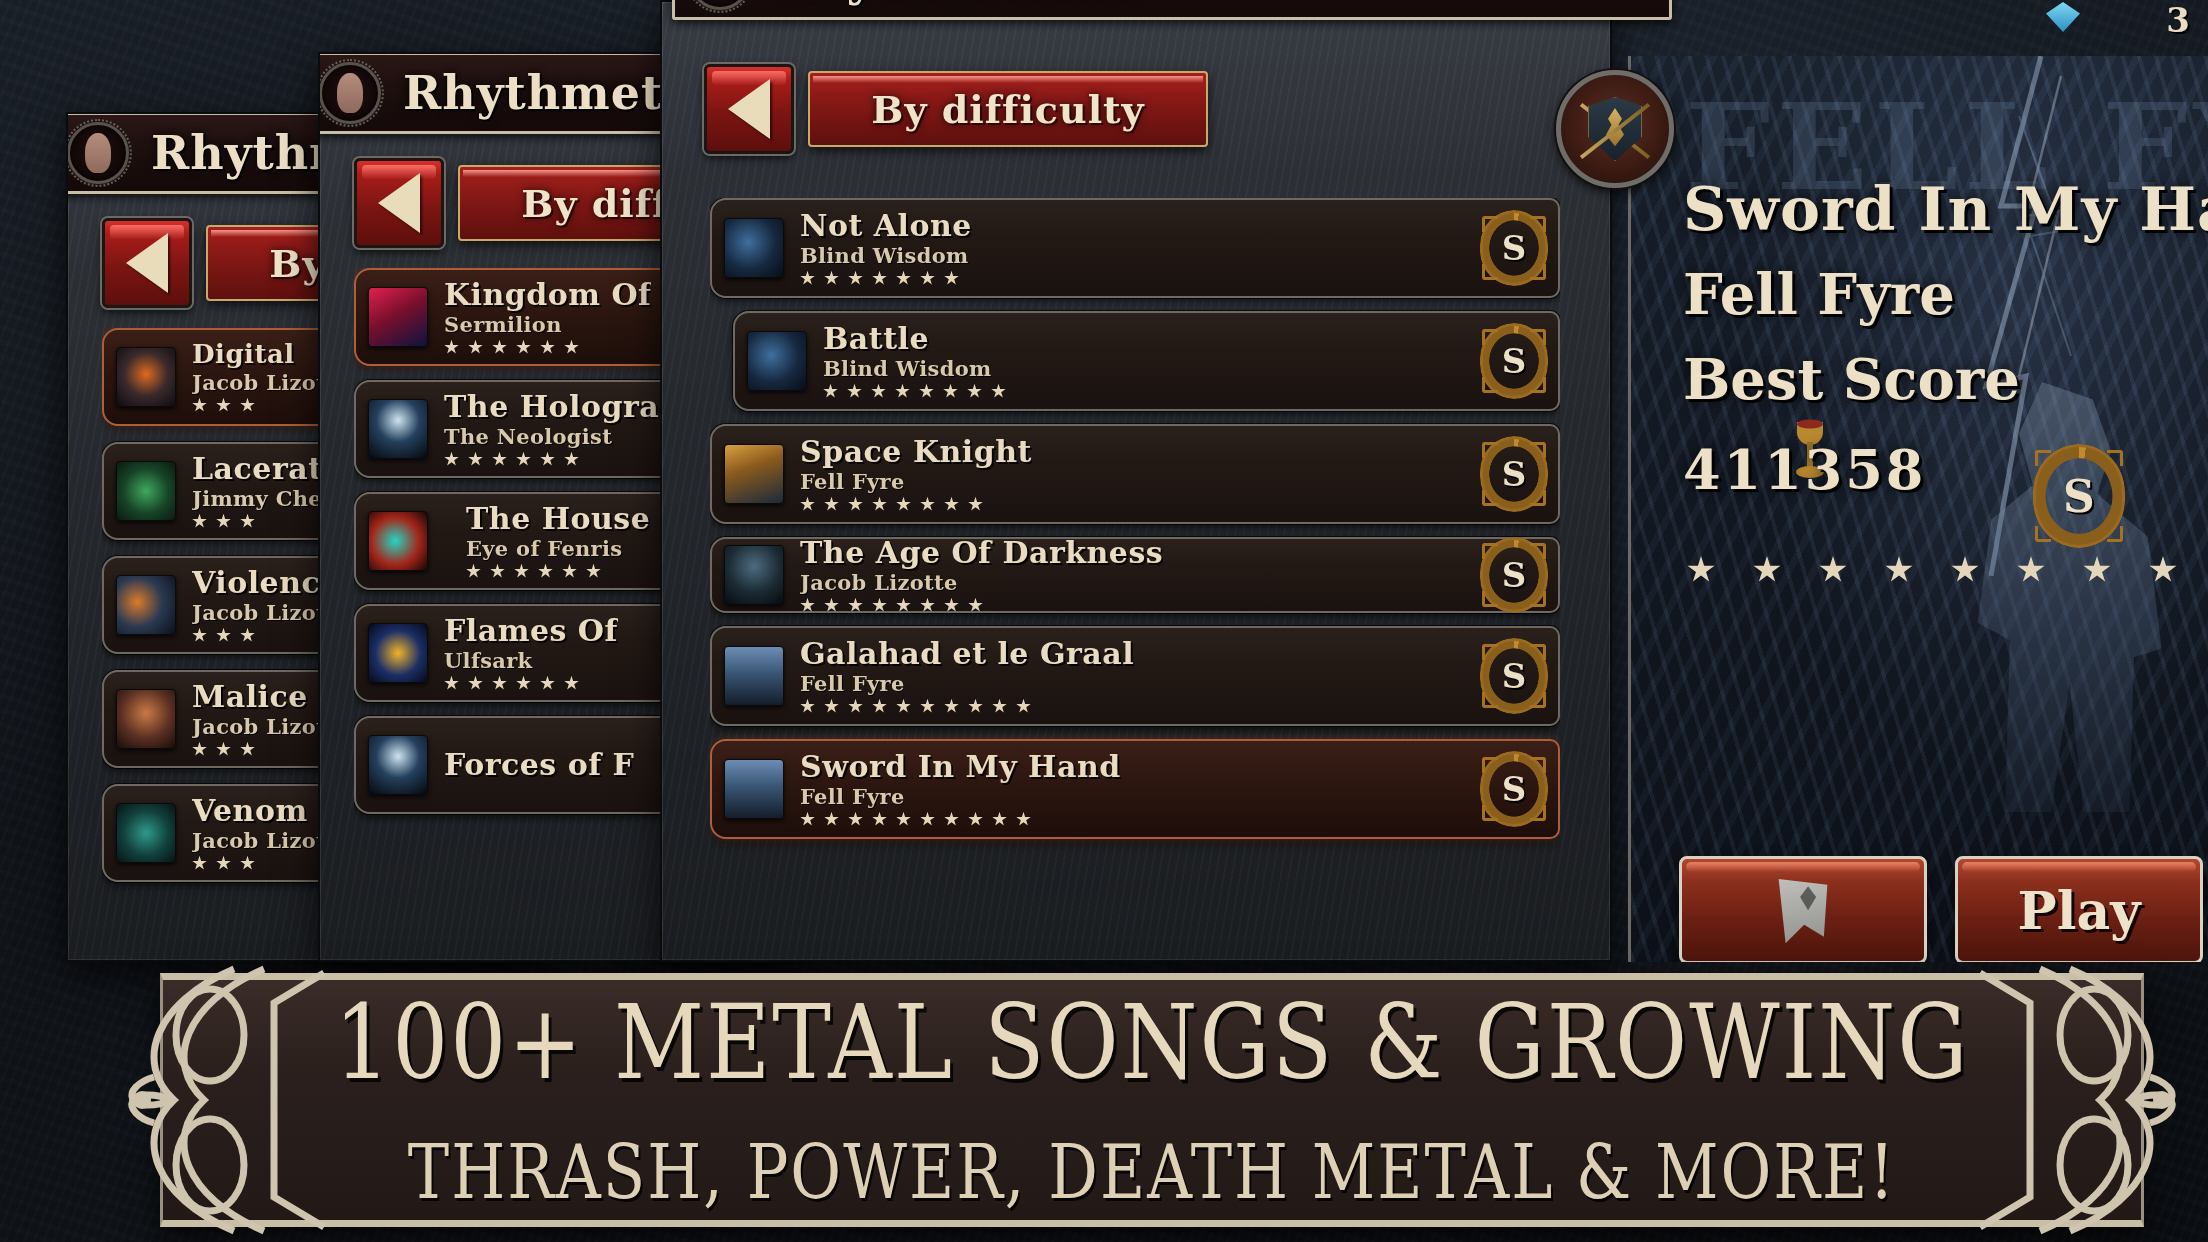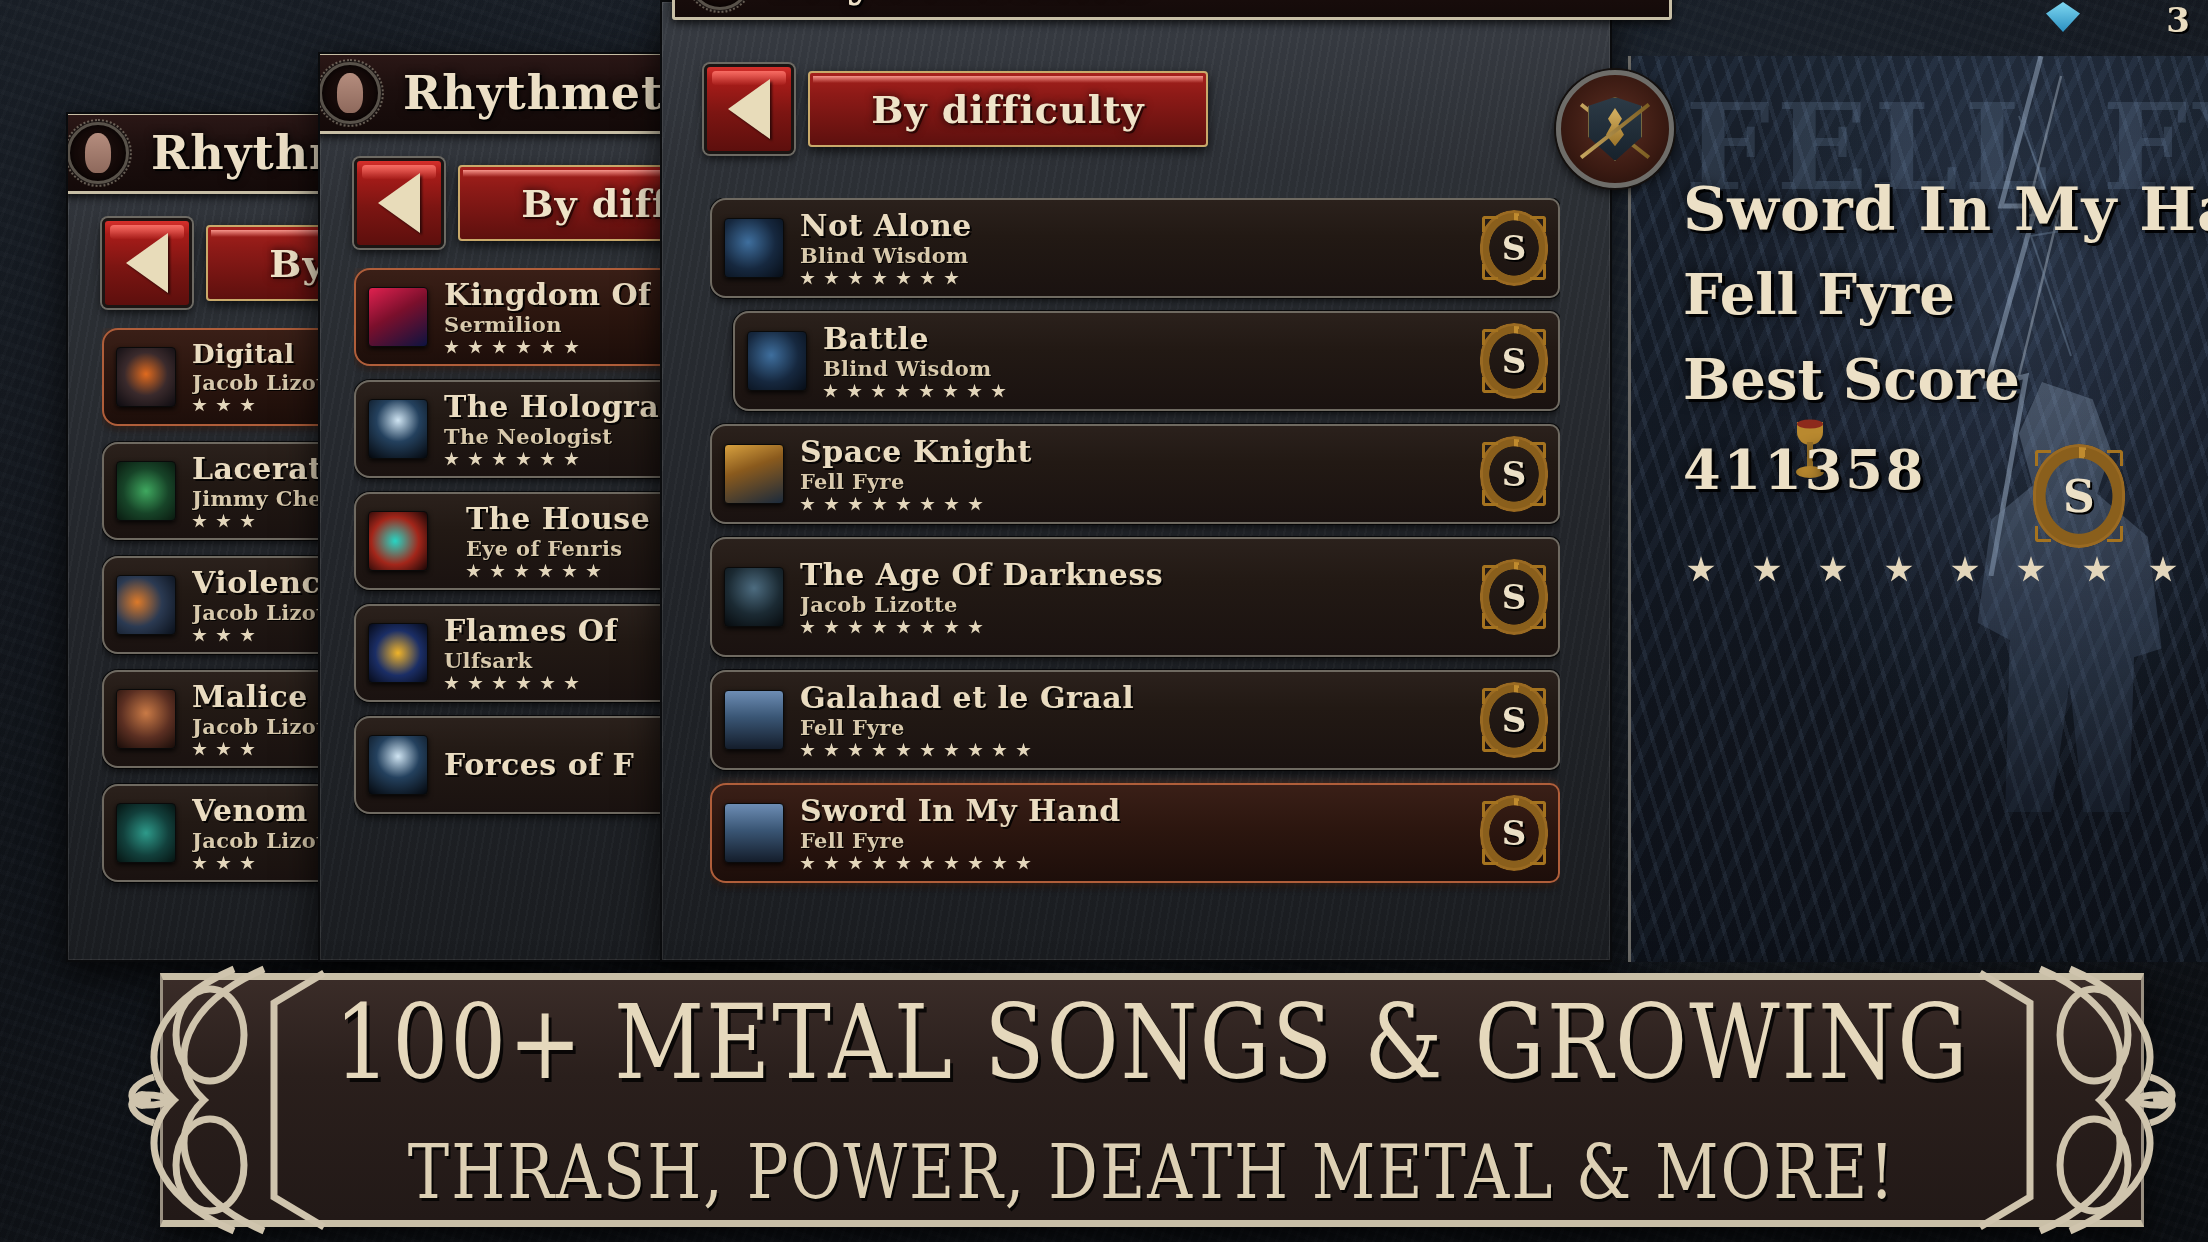--- a/index.html
+++ b/index.html
@@ -625,21 +625,21 @@
               <span class="star"></span>
               <span class="star"></span>
             </div>
           </div>
           <div class="rank-badge">
             <div class="wreath"></div>
             <div class="wreath-corners"></div>
             <span class="rank-letter">S</span>
           </div>
         </div>
-        <div class="song-row" style="height: 120px; margin-bottom: 13px;">
+        <div class="song-row" style="height: 76px; margin-bottom: 13px;">
           <div class="cover" style="background: radial-gradient(circle at 50% 35%, rgb(77, 108, 128) 0%, rgb(27, 42, 51) 55%, rgb(7, 11, 14) 100%);"></div>
           <div class="song-meta">
             <div class="song-title">The Age Of Darkness</div>
             <div class="song-artist">Jacob Lizotte</div>
             <div class="stars">
               <span class="star"></span>
               <span class="star"></span>
               <span class="star"></span>
               <span class="star"></span>
               <span class="star"></span>
@@ -744,20 +744,28 @@
         <span class="star"></span>
         <span class="star"></span>
         <span class="star"></span>
         <span class="star"></span>
         <span class="star"></span>
         <span class="star"></span>
         <span class="star"></span>
         <span class="star"></span>
       </div>
 
+    <div class="detail-buttons">
+      <div class="big-btn">
+        <div class="banner-icon"></div>
+      </div>
+      <div class="big-btn">
+        <span class="big-btn-label">Play</span>
+      </div>
+    </div>
 
   </div>
 
   <div class="crest">
     <div class="crest-shield"></div>
   </div>
 
   <div id="banner">
     <div class="banner-plate"></div>
     <div class="banner-text-wrap">

